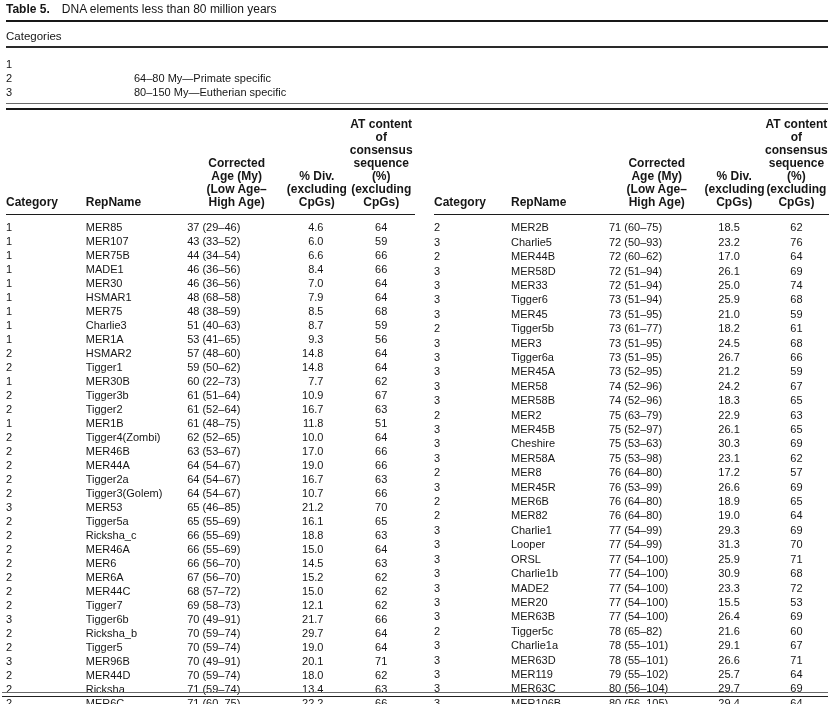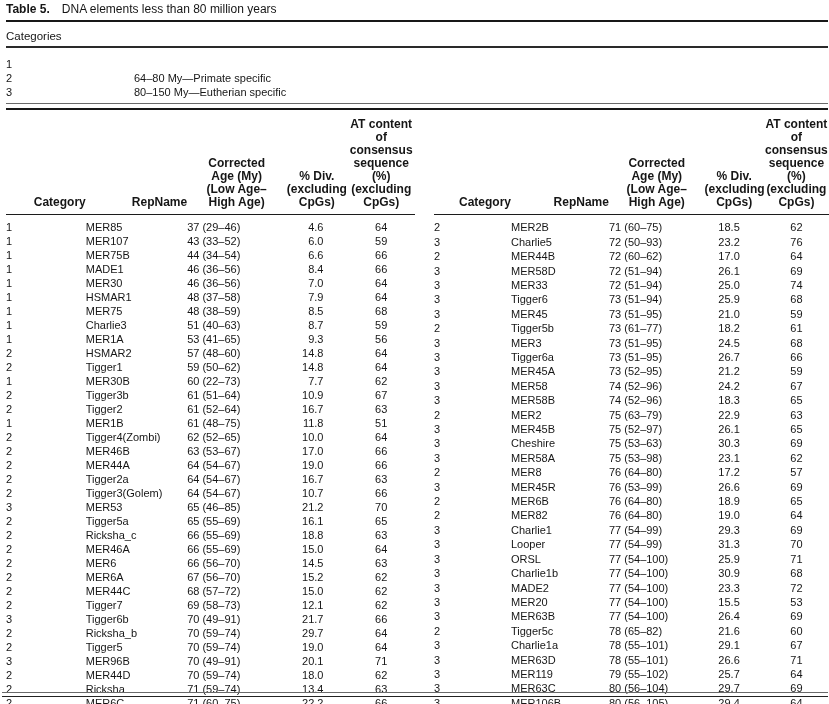--- a/index.html
+++ b/index.html
@@ -37,21 +37,21 @@
   table{border-collapse:collapse;table-layout:fixed;}
   table.t-left{width:411px;}
   table.t-right{width:397px;}
   col.c1{width:19.5%;} col.c2{width:24.8%;} col.c3{width:24.2%;}
   col.c4{width:15.0%;} col.c5{width:16.5%;}
   th{
     font-weight:bold;font-size:12px;line-height:13px;
     vertical-align:bottom;white-space:pre-line;
     padding:8px 0 5px 0;text-align:center;
   }
-  th.h0,th.h1{text-align:right;margin-top:32px;}
+  th.h0,th.h1{text-align:left;margin-top:32px;}
   thead tr{border-bottom:1.5px solid #1c1c1c;}
   td{line-height:14px;padding:0;white-space:nowrap;overflow:visible;}
   td.c-cat,td.c-rep,td.c-age{text-align:left;}
   td.c-div{text-align:right;padding-right:24px;}
   td.c-at{text-align:center;}
   tbody tr:first-child td{padding-top:5px;}
 </style>
 </head>
 <body>
 
@@ -145,21 +145,21 @@
           <tr>
             <td class="c-cat">1</td>
             <td class="c-rep">MER30</td>
             <td class="c-age">46 (36–56)</td>
             <td class="c-div">7.0</td>
             <td class="c-at">64</td>
           </tr>
           <tr>
             <td class="c-cat">1</td>
             <td class="c-rep">HSMAR1</td>
-            <td class="c-age">48 (37–58)</td>
+            <td class="c-age">48 (68–58)</td>
             <td class="c-div">7.9</td>
             <td class="c-at">64</td>
           </tr>
           <tr>
             <td class="c-cat">1</td>
             <td class="c-rep">MER75</td>
             <td class="c-age">48 (38–59)</td>
             <td class="c-div">8.5</td>
             <td class="c-at">68</td>
           </tr>

